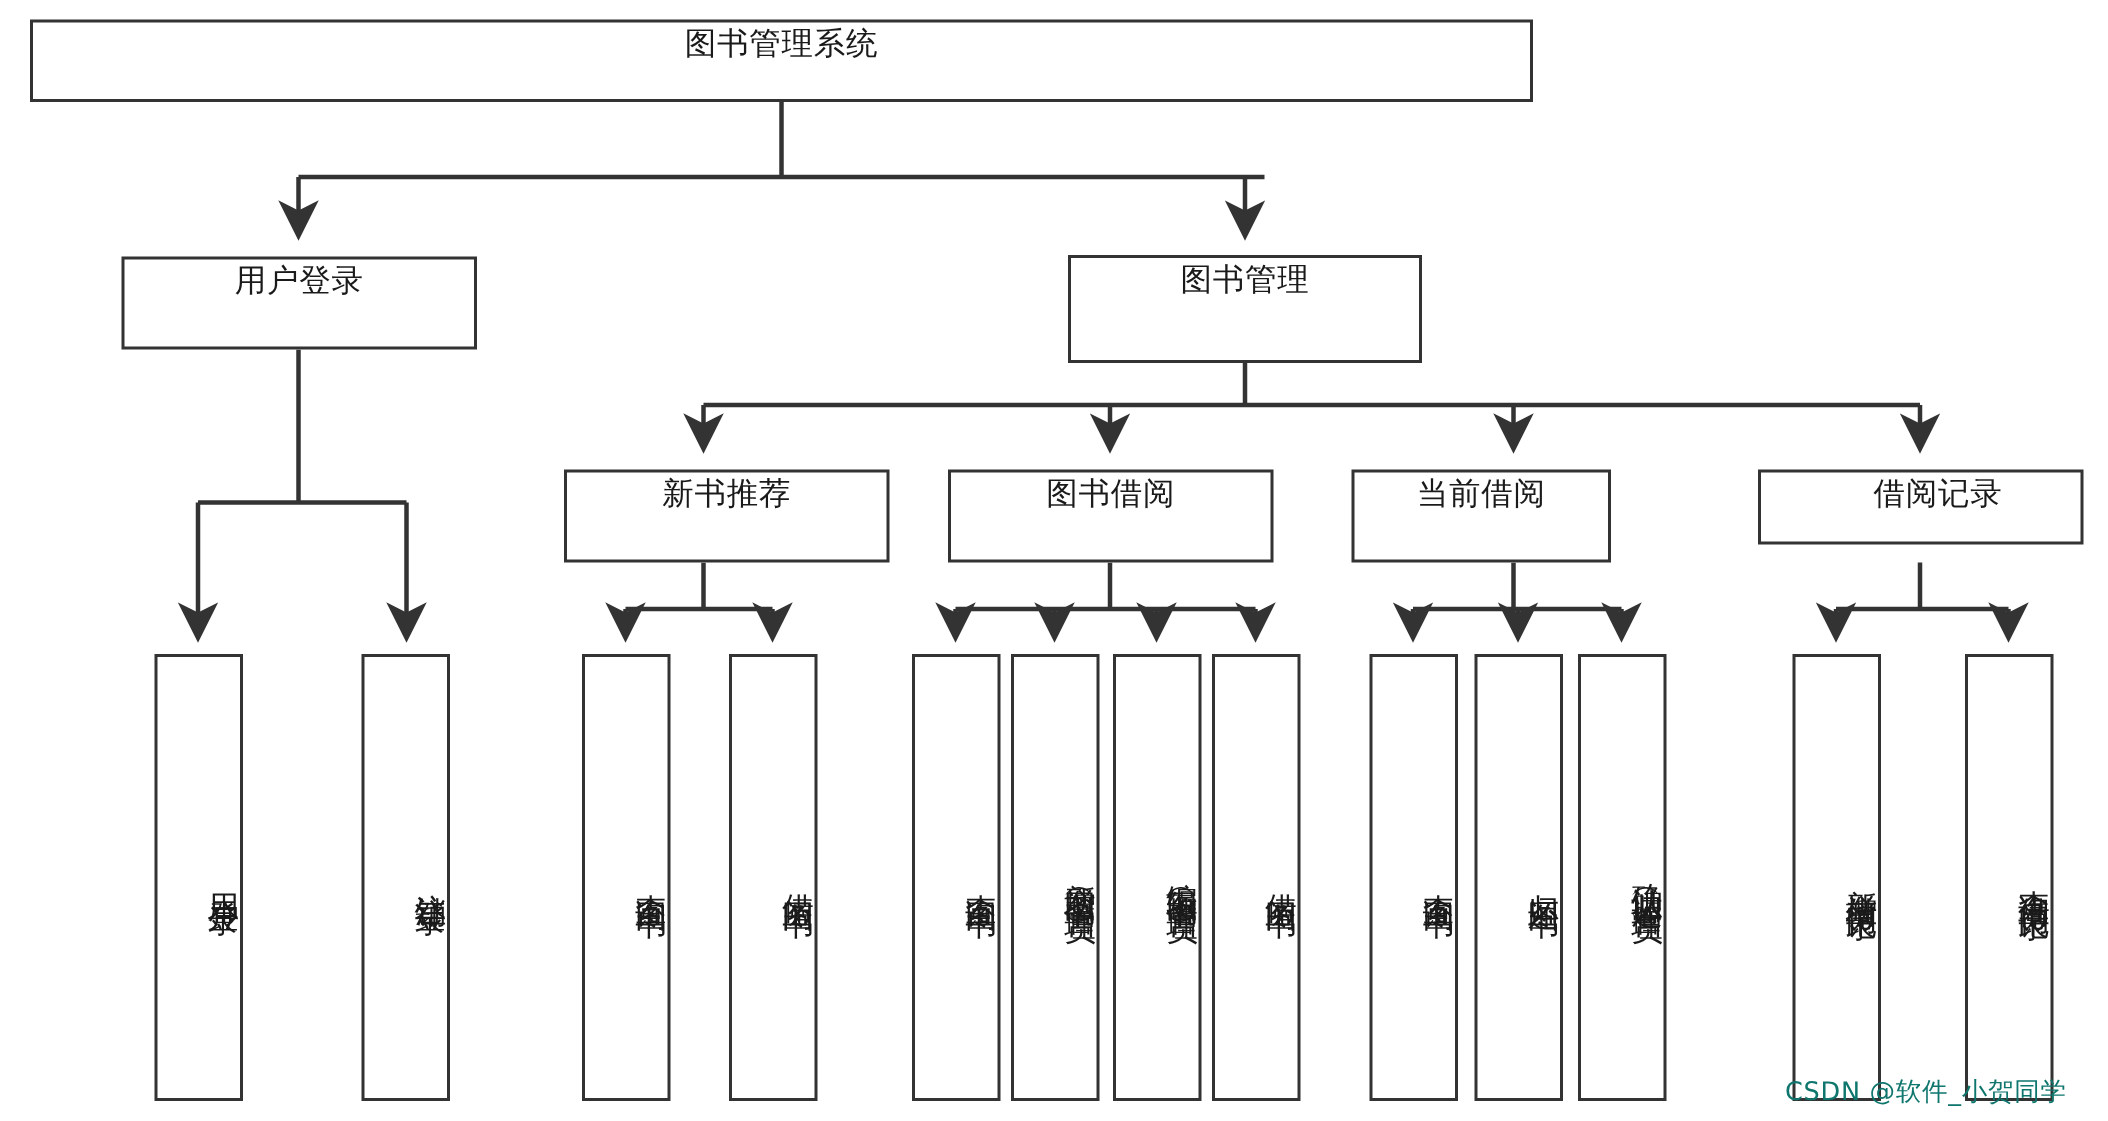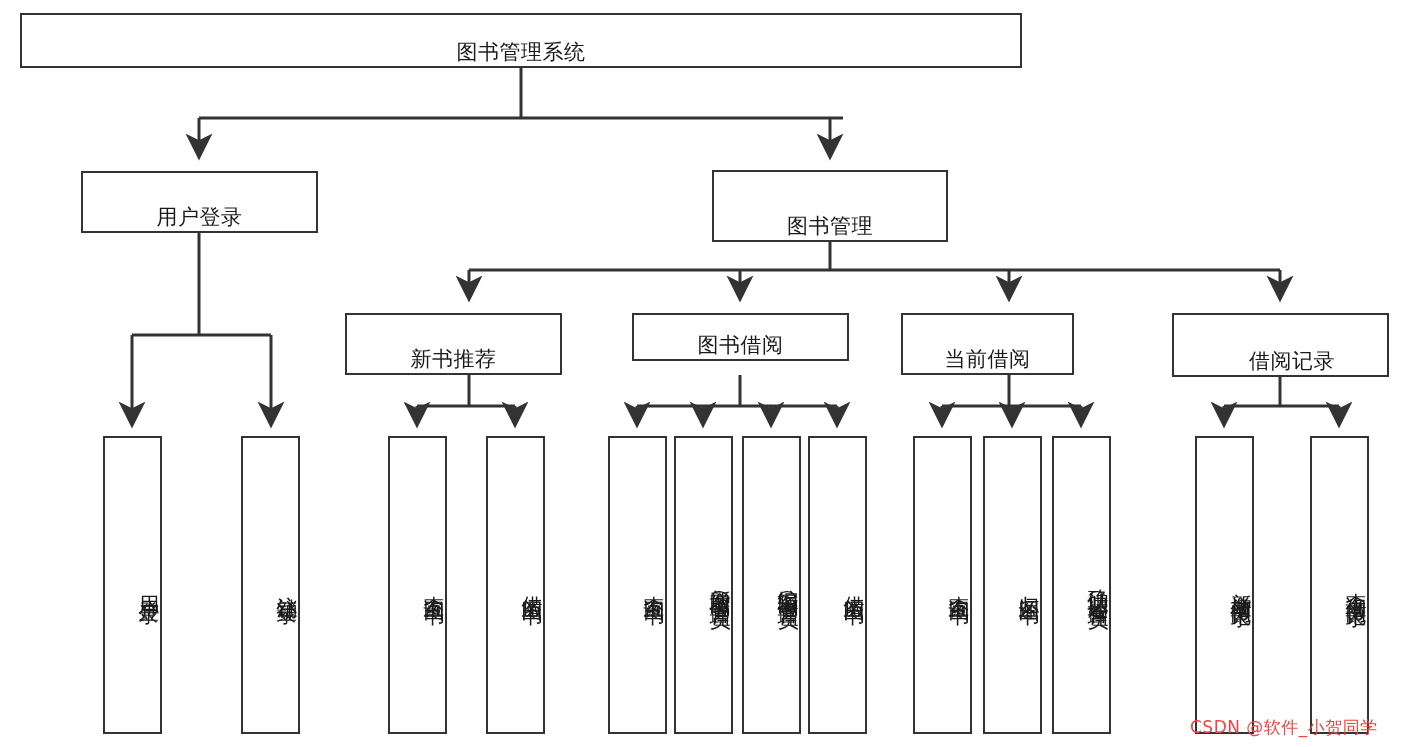--- a/index.html
+++ b/index.html
@@ -16,21 +16,21 @@
     height: 747px;
     background: #ffffff;
     overflow: hidden;
   }
   .node {
     position: absolute;
     box-sizing: border-box;
     border: 2px solid #333333;
     background: #ffffff;
     display: flex;
-    align-items: flex-end;
+    align-items: flex-start;
     justify-content: center;
     color: #1a1a1a;
   }
   .node.horiz {
     font-size: 21px;
     letter-spacing: 0.5px;
   }
   .node.vert {
     writing-mode: vertical-rl;
     text-orientation: upright;
@@ -50,21 +50,21 @@
   #links {
     position: absolute;
     left: 0; top: 0;
     width: 1405px;
     height: 747px;
     pointer-events: none;
   }
   .wm {
     position: absolute;
     font-size: 17px;
-    color: #ef4444;
+    color: #0f766e;
     white-space: nowrap;
     letter-spacing: 0.5px;
   }
 </style>
 </head>
 <body>
 
 <div id="canvas">
 
   <svg id="links" viewBox="0 0 1405 747">
@@ -121,30 +121,30 @@
     <span>图书管理系统</span>
   </div>
 
   <div class="node horiz" style="left:81px; top:171px; width:237px; height:62px;">
     <span>用户登录</span>
   </div>
   <div class="node horiz" style="left:712px; top:170px; width:236px; height:72px;">
     <span>图书管理</span>
   </div>
 
-  <div class="node horiz" style="left:345px; top:313px; width:217px; height:62px;">
+  <div class="node horiz" style="left:376px; top:313px; width:217px; height:62px;">
     <span>新书推荐</span>
   </div>
-  <div class="node horiz" style="left:632px; top:313px; width:217px; height:48px;">
+  <div class="node horiz" style="left:632px; top:313px; width:217px; height:62px;">
     <span>图书借阅</span>
   </div>
   <div class="node horiz" style="left:901px; top:313px; width:173px; height:62px;">
     <span>当前借阅</span>
   </div>
-  <div class="node horiz" style="left:1172px; top:313px; width:217px; height:64px;padding-left:23px;">
+  <div class="node horiz" style="left:1172px; top:313px; width:217px; height:50px;padding-left:23px;">
     <span>借阅记录</span>
   </div>
 
   <div class="node vert" style="left:103px; top:436px; width:59px; height:298px;">
     <span class="vlabel">用户登录</span>
   </div>
   <div class="node vert" style="left:241px; top:436px; width:59px; height:298px;">
     <span class="vlabel">注销登录</span>
   </div>
 

